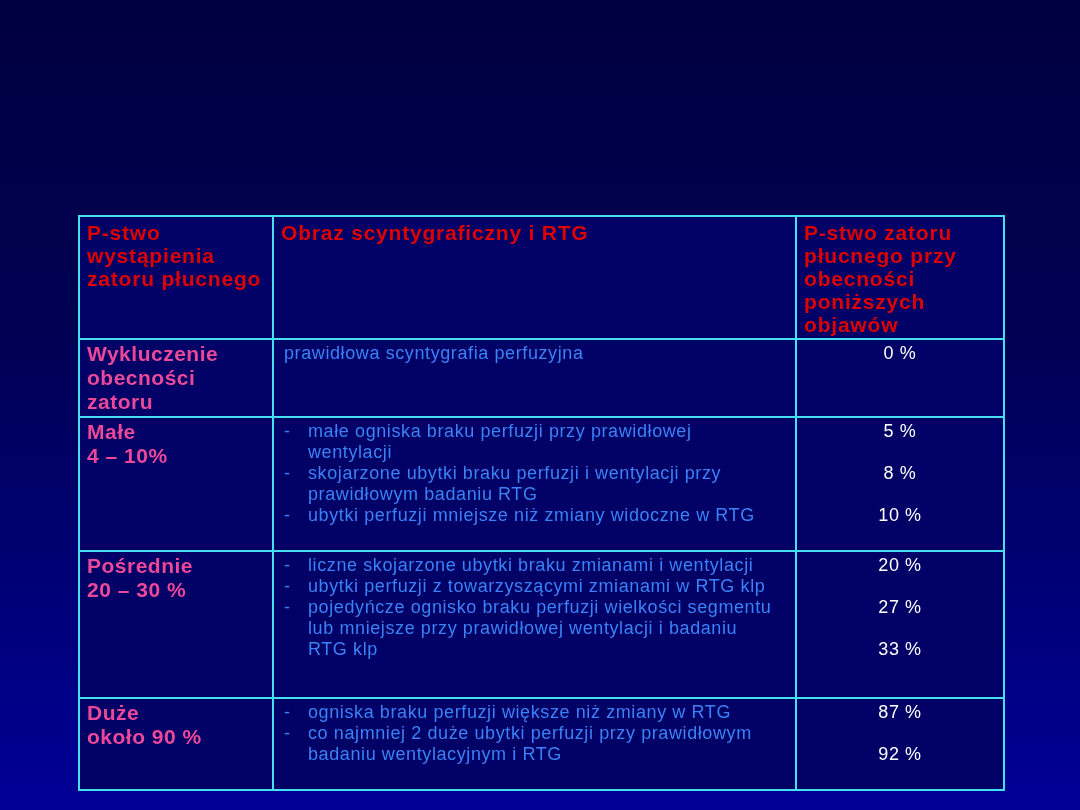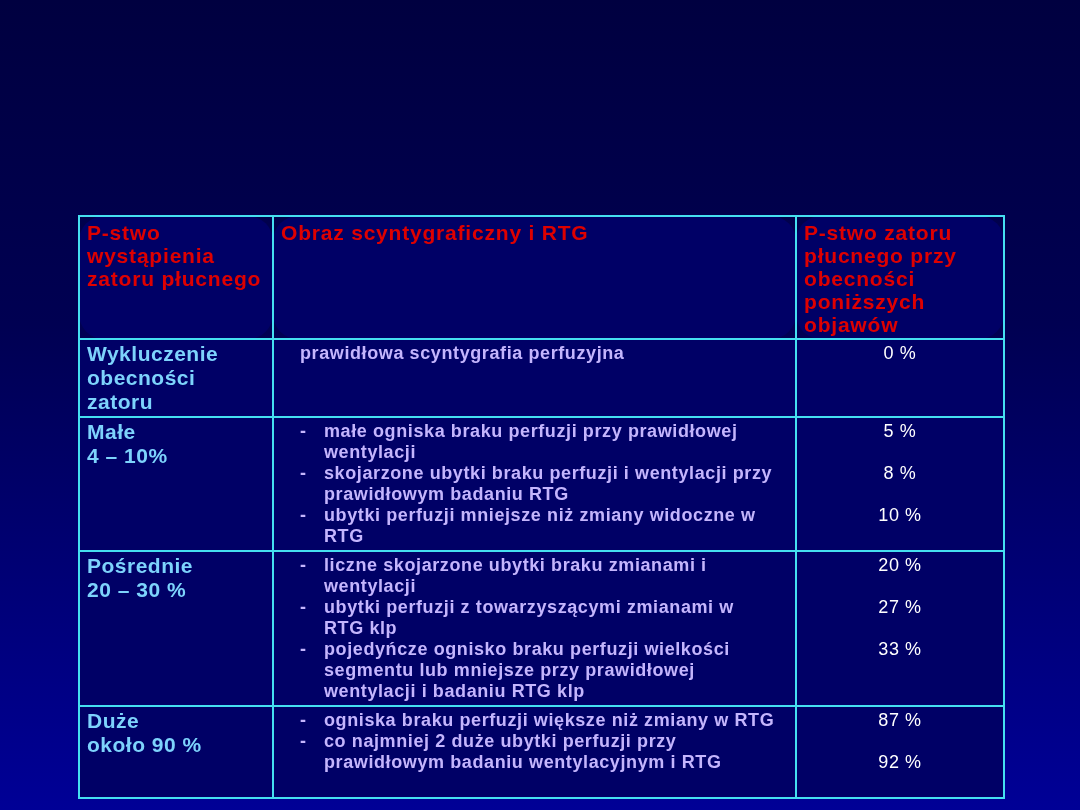--- a/index.html
+++ b/index.html
@@ -35,38 +35,36 @@
     overflow: hidden;
   }
   th.hdr {
     color: #de0000;
     font-weight: bold;
     font-size: 21px;
     line-height: 23px;
     letter-spacing: 0.8px;
     text-align: left;
     padding: 4px 6px 2px 7px;
-    border-radius: 25px;
   }
   td.cat {
-    color: #7dd3fc;
+    color: #ec4899;
     font-weight: bold;
     font-size: 21px;
     line-height: 24px;
     letter-spacing: 0.5px;
     white-space: pre-line;
     padding: 2px 21px 2px 7px;
   }
   td.find {
-    color: #c4b5fd;
+    color: #3b82f6;
     font-size: 18px;
     line-height: 21px;
     letter-spacing: 0.6px;
-    padding: 3px 16px 3px 22px;
-    font-weight: bold;
+    padding: 3px 16px 3px 6px;
   }
   td.find .plain { padding-left: 4px; }
   .bullet { display: flex; align-items: flex-start; }
   .bullet .dash { flex: 0 0 24px; text-align: left; padding-left: 4px; }
   .bullet .btext { flex: 1 1 auto; }
   td.prob {
     color: #ffffff;
     font-size: 18px;
     letter-spacing: 0.6px;
     text-align: center;

